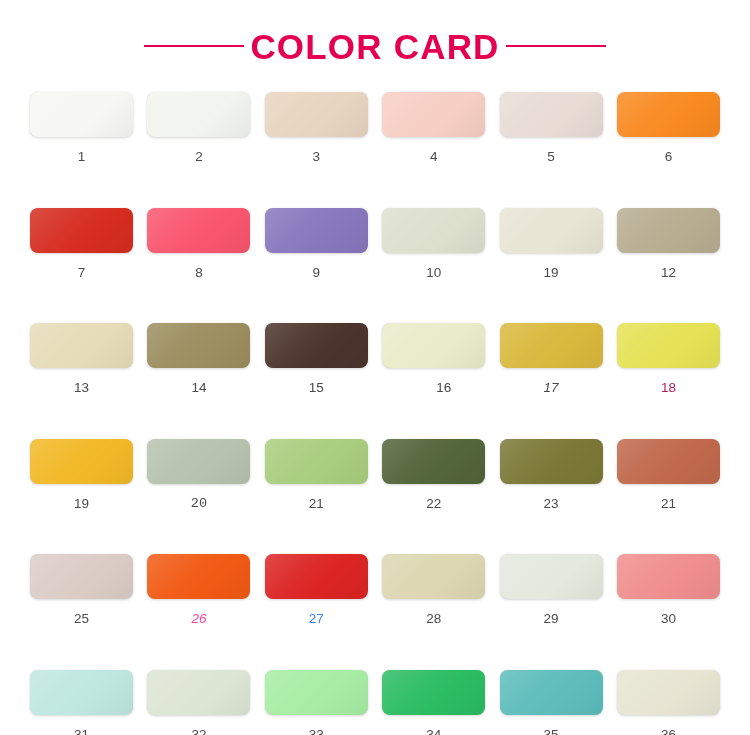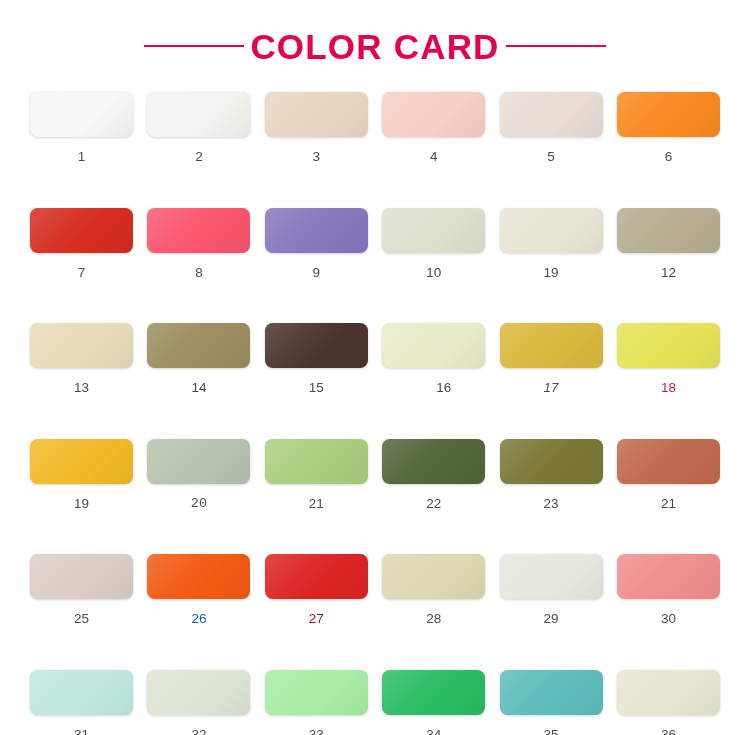--- a/index.html
+++ b/index.html
@@ -188,25 +188,25 @@
     <div class="cell">
       <div class="chip" style="background: rgb(192, 105, 76);"></div>
       <div class="chip-label" style="color: rgb(74, 74, 74);">21</div>
     </div>
     <div class="cell">
       <div class="chip" style="background: rgb(219, 205, 198);"></div>
       <div class="chip-label" style="color: rgb(74, 74, 74);">25</div>
     </div>
     <div class="cell">
       <div class="chip" style="background: rgb(241, 90, 20);"></div>
-      <div class="chip-label" style="color: #0369a1;">26</div>
+      <div class="chip-label" style="color: #ec4899; font-style: italic;">26</div>
     </div>
     <div class="cell">
       <div class="chip" style="background: rgb(220, 36, 36);"></div>
-      <div class="chip-label" style="color: #7f1d1d;">27</div>
+      <div class="chip-label" style="color: #3b82f6;">27</div>
     </div>
     <div class="cell">
       <div class="chip" style="background: rgb(221, 215, 178);"></div>
       <div class="chip-label" style="color: rgb(74, 74, 74);">28</div>
     </div>
     <div class="cell">
       <div class="chip" style="background: rgb(228, 232, 221);"></div>
       <div class="chip-label" style="color: rgb(74, 74, 74);">29</div>
     </div>
     <div class="cell">

